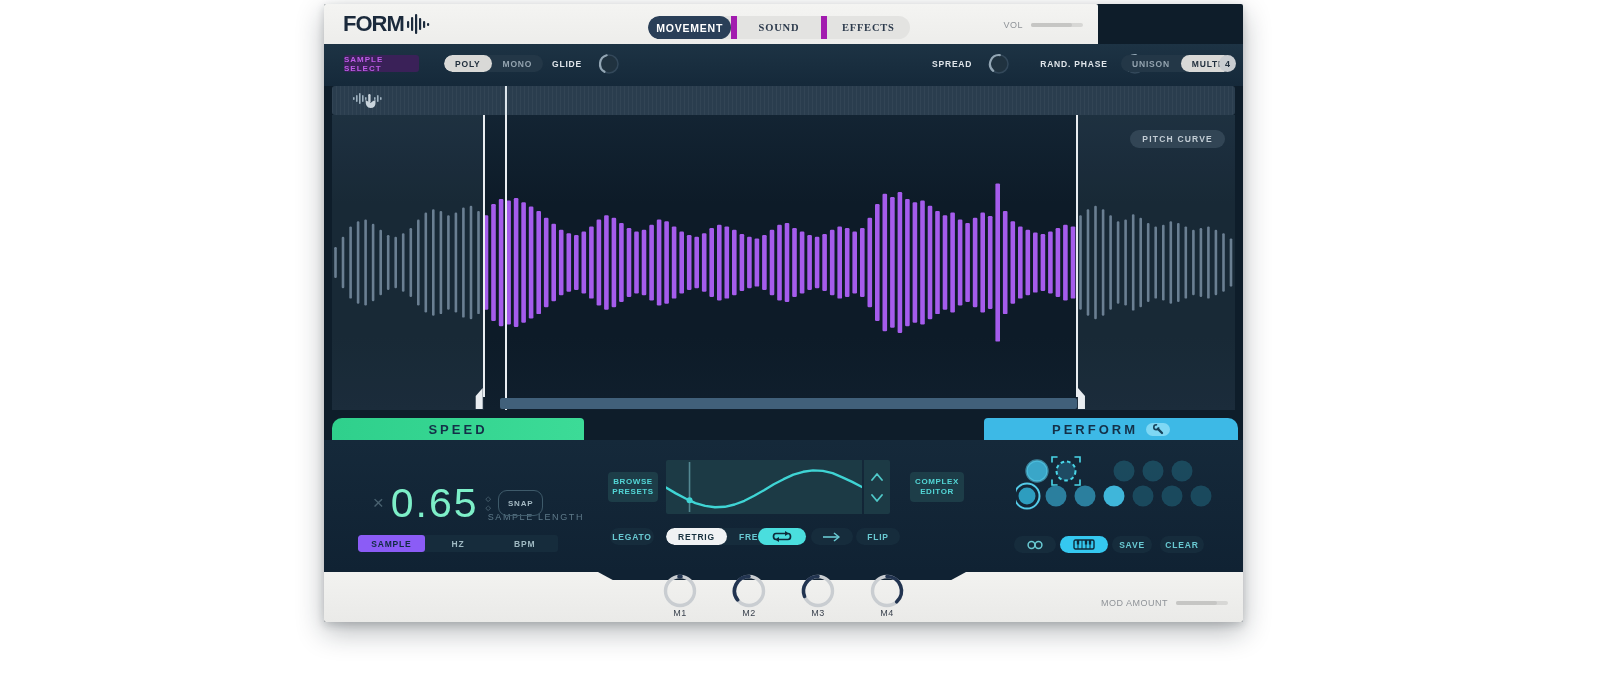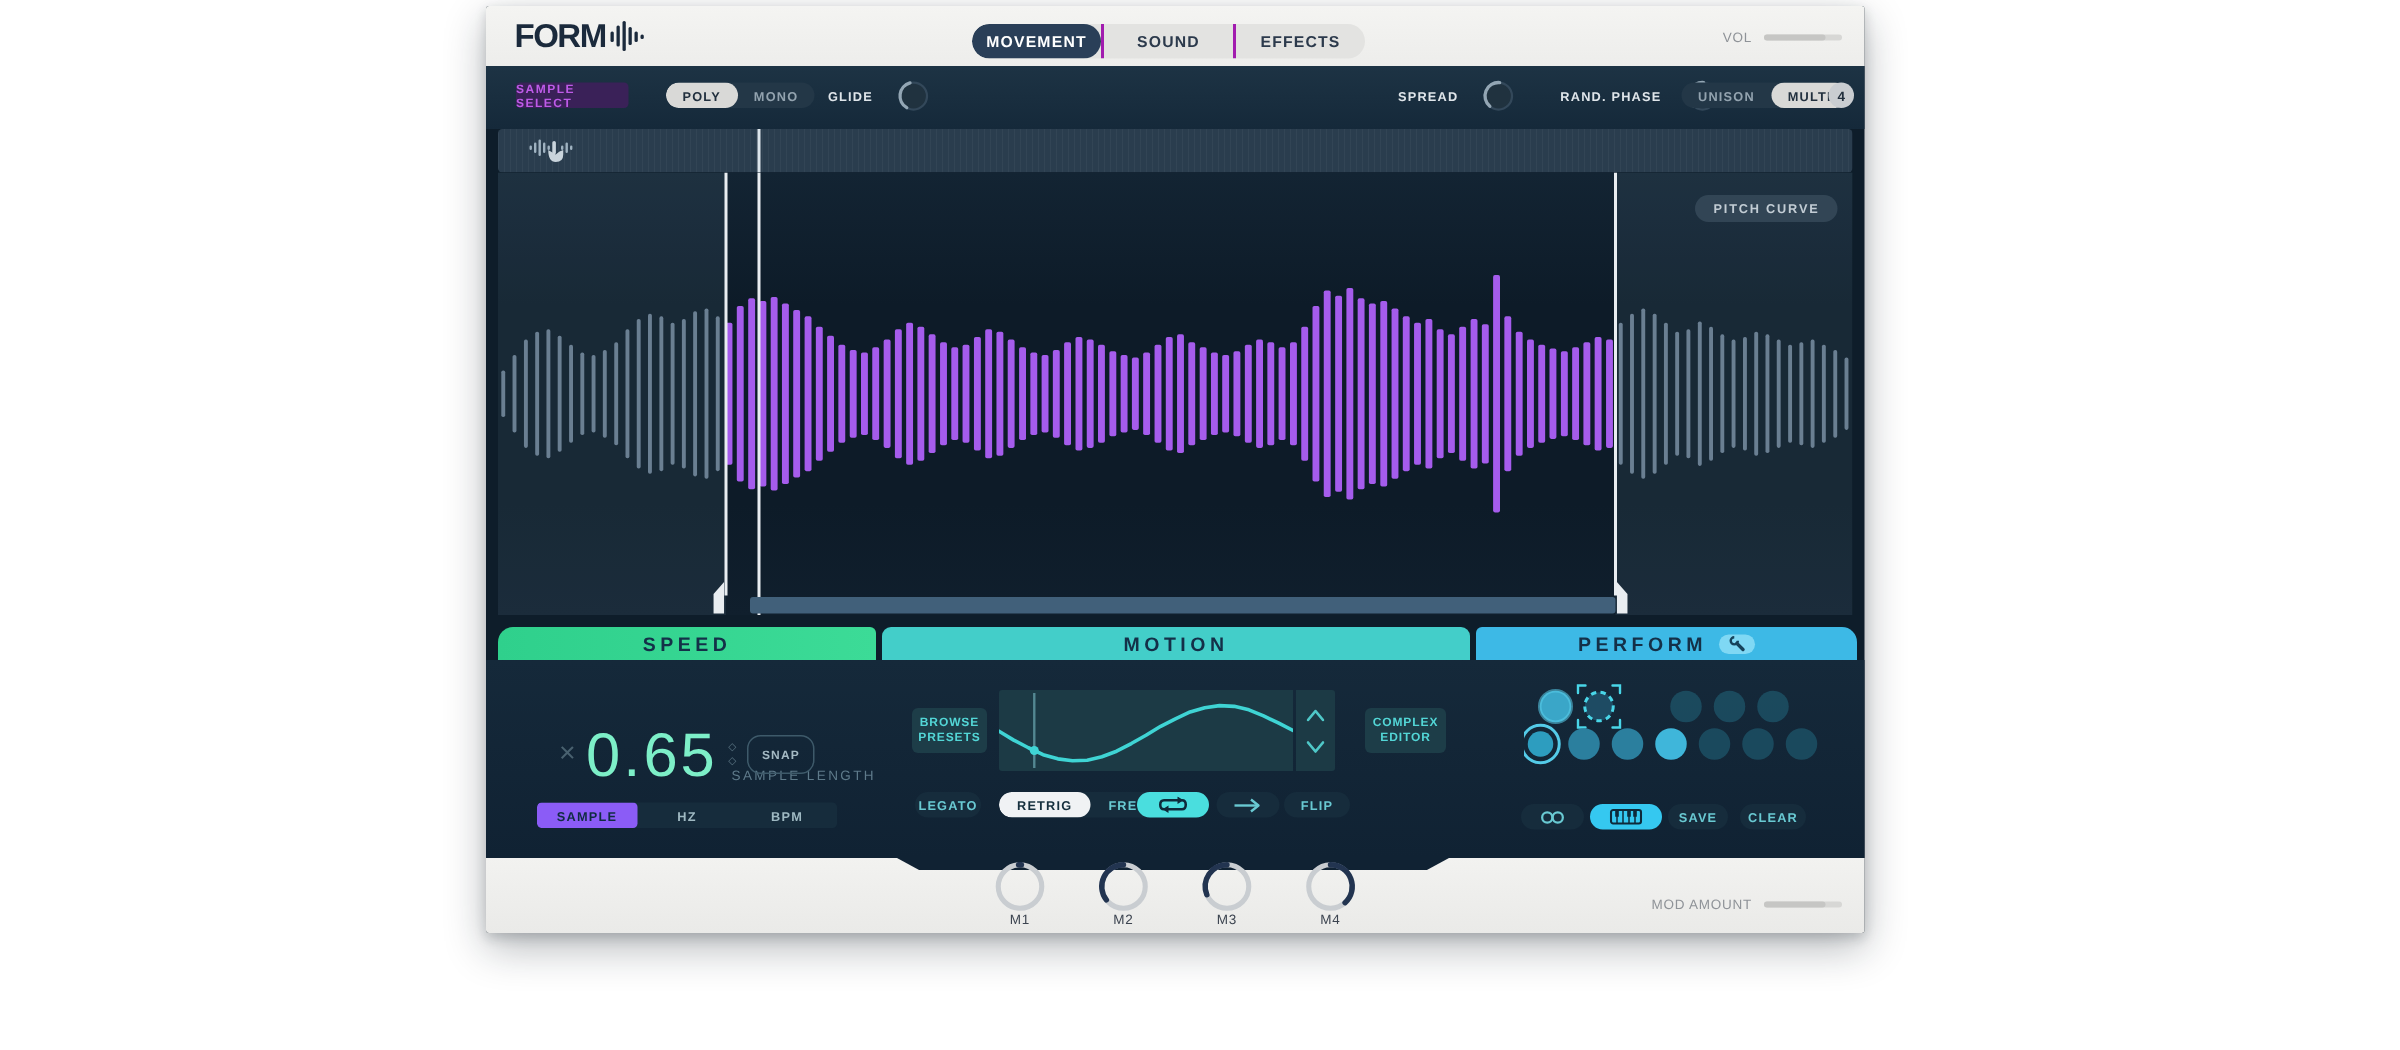--- a/index.html
+++ b/index.html
@@ -5,27 +5,27 @@
   * { margin:0; padding:0; box-sizing:border-box; }
   html,body { width:1600px; height:700px; background:#ffffff; font-family:"Liberation Sans", sans-serif; overflow:hidden; }
 
   .window {
     position:absolute; left:324px; top:4px; width:919px; height:618px;
     background:#0E1D2A; border-radius:2px;
     box-shadow:0 10px 28px rgba(15,25,35,.30), 0 3px 8px rgba(15,25,35,.18);
   }
 
   
-  .header { position:absolute; left:0; top:0; width:919px; height:40px; background:linear-gradient(#F4F4F2,#EDEDEB); border-radius:2px 2px 0 0; }
+  .header { position:absolute; left:0; top:0; width:774px; height:40px; background:linear-gradient(#F4F4F2,#EDEDEB); border-radius:2px 2px 0 0; }
   .header-shelf { position:absolute; left:230px; top:40px; width:448px; height:15px; background:#EFEFED; border-radius:0 0 26px 26px; }
   .logo { position:absolute; left:19px; top:7px; display:flex; align-items:center; gap:2px; }
   .logo-text { font-size:22px; font-weight:bold; letter-spacing:-1px; color:#1B2A3C; }
   .tabs { position:absolute; left:324px; top:12px; width:262px; height:23px; display:flex; background:#E3E3E1; border-radius:12px; overflow:hidden; }
   .tab { flex:1; display:flex; align-items:center; justify-content:center; font-size:10.5px; font-weight:bold; letter-spacing:.8px; color:#2C3A4C; cursor:default; }
-  .tab + .tab { border-left:2px solid #a21caf; }
+  .tab + .tab { border-left:6px solid #a21caf;font-family:Liberation Serif, serif; }
   .tab.active { background:#2A3F58; color:#FFFFFF; border-radius:12px; border-left:none; }
   .vol-group { position:absolute; right:15px; top:16px; display:flex; align-items:center; gap:8px; }
   .mini-label { font-size:9px; letter-spacing:.5px; color:#8F9398; }
   .hslider { width:52px; height:4px; background:#D7D7D5; border-radius:2px; position:relative; }
   .hslider .fill { position:absolute; left:0; top:0; height:4px; width:78%; background:#C6C6C4; border-radius:2px; }
 
   
   .toolbar { position:absolute; left:0; top:40px; width:919px; height:42px; background:linear-gradient(#1D3344,#15293A); }
   .pill-btn { display:flex; align-items:center; justify-content:center; border-radius:3px; font-weight:bold; cursor:default; }
   .sample-select { position:absolute; left:20px; top:11px; width:75px; height:17px; background:#3A2158; color:#BE5BE8; font-size:8px; letter-spacing:1px; }
@@ -314,21 +314,20 @@
     <div class="boundary" id="bound-right" style="left: 744px;"></div>
     <svg id="handles-svg" width="903" height="295" style="position:absolute;left:0;top:0;pointer-events:none;">
         <path d="M 143.704 281 L 150.704 273 L 150.704 294 L 143.704 294 Z" fill="#E9EDF1"></path>
         <path d="M 745.9749999999999 273 L 752.9749999999999 281 L 752.9749999999999 294 L 745.9749999999999 294 Z" fill="#E9EDF1"></path>
       </svg>
     <div class="playhead" id="wave-playhead" style="left: 173px;"></div>
     <div class="wave-scrollbar" id="wave-scrollbar" style="left: 168px; width: 577px;"></div>
   </div>
 
   <div class="sect sect-speed">SPEED</div>
-  <div class="sect sect-motion">MOTION</div>
   <div class="sect sect-perform">
     <span>PERFORM</span>
     <span class="wrench-pill">
       <svg width="12" height="12" viewBox="0 0 12 12">
         <circle cx="4.2" cy="4.2" r="2.4" fill="none" stroke="#16425A" stroke-width="1.6" stroke-dasharray="11 4"></circle>
         <line x1="5.9" y1="5.9" x2="10" y2="10" stroke="#16425A" stroke-width="2.3" stroke-linecap="round"></line>
       </svg>
     </span>
   </div>
 

